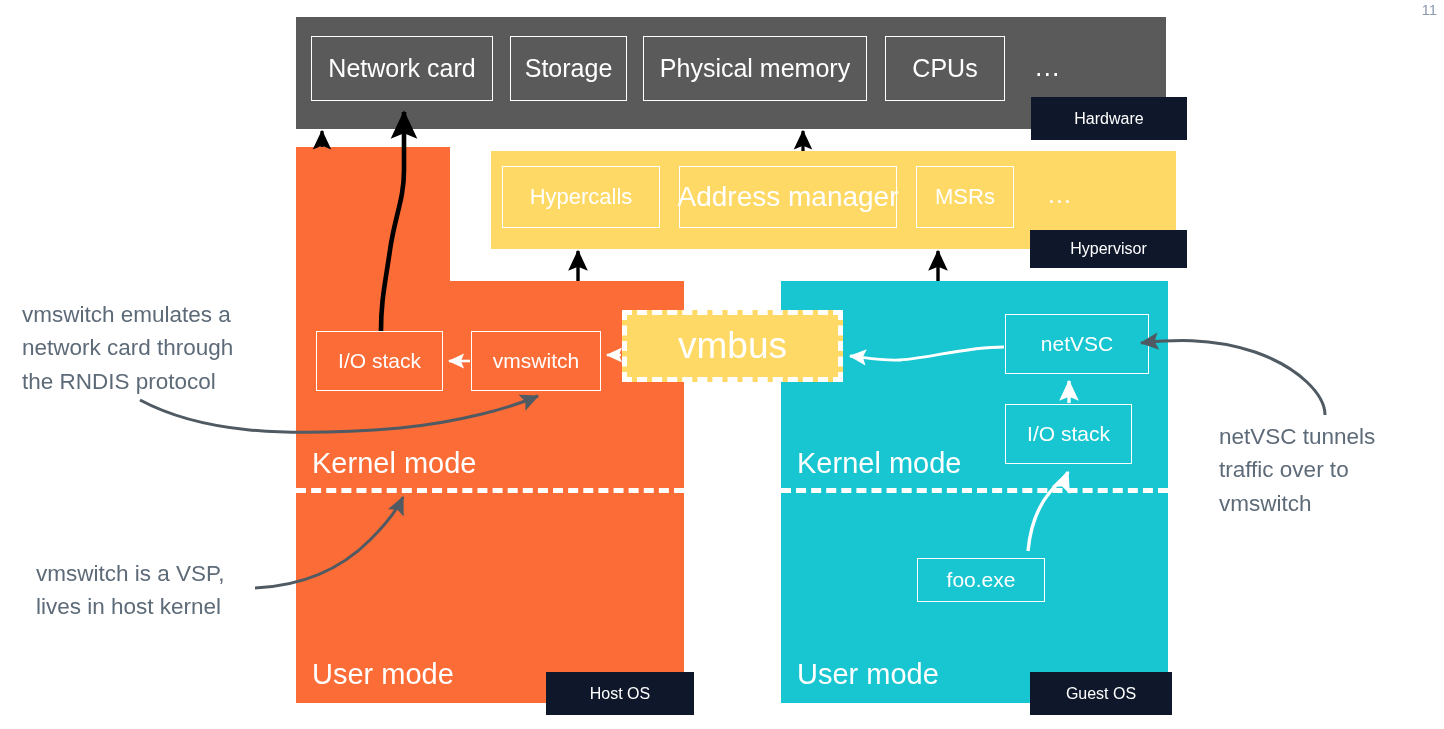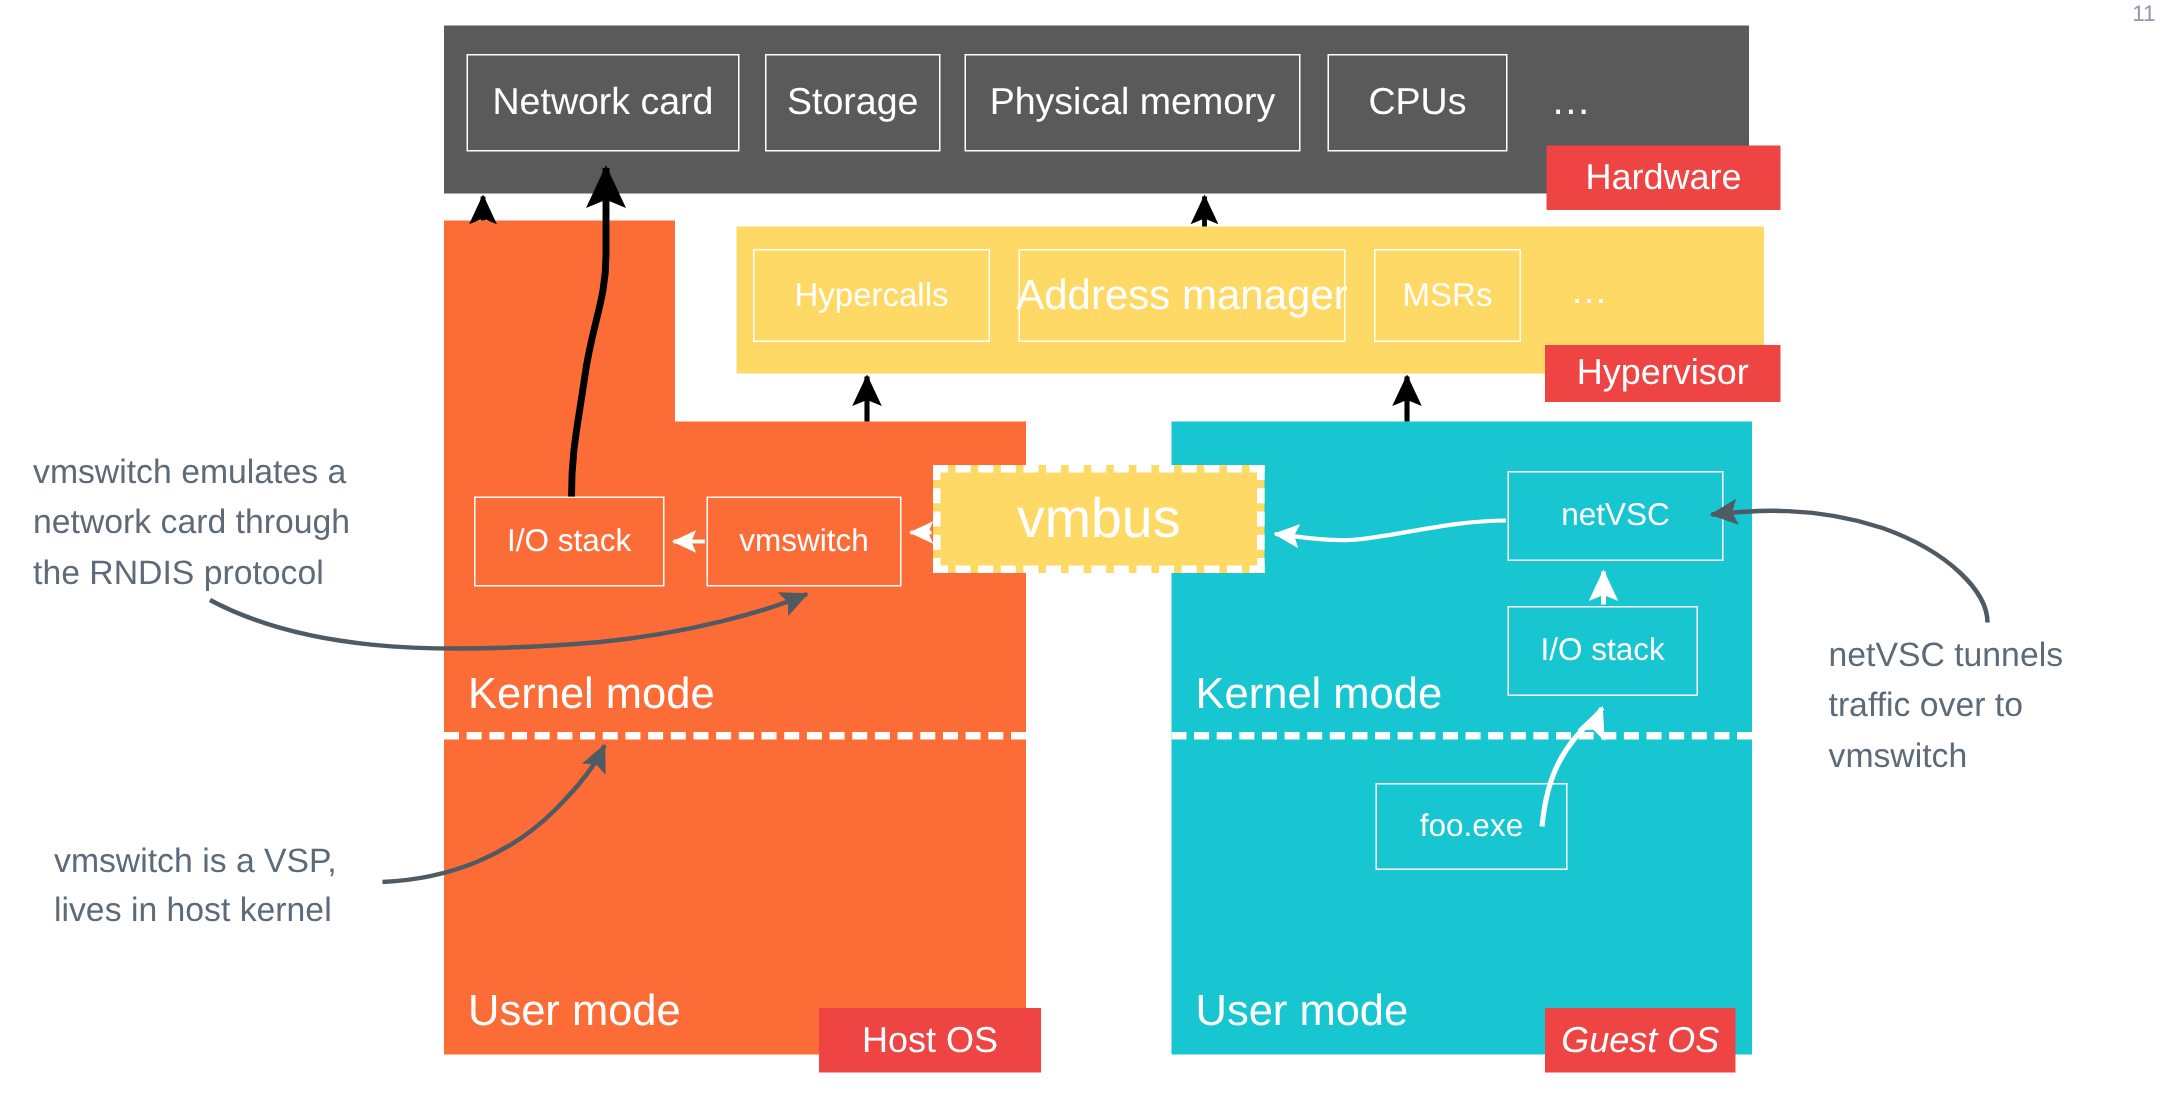--- a/index.html
+++ b/index.html
@@ -63,44 +63,44 @@
   #box-addr-mgr     { left:679px; top:166px; width:218px; height:62px; font-size:28px; }
   #box-msrs         { left:916px; top:166px; width:98px;  height:62px; font-size:22px; }
   #dots-hypervisor  { position:absolute; left:1048px; top:180px; color:#ffffff;
                       font-size:25px; letter-spacing:1px; }
 
   #box-host-iostack { left:316px; top:331px; width:127px; height:60px; font-size:21px; }
   #box-vmswitch     { left:471px; top:331px; width:130px; height:60px; font-size:21px; }
 
   #box-netvsc       { left:1005px; top:314px; width:144px; height:60px; font-size:21px; }
   #box-guest-iostack{ left:1005px; top:404px; width:127px; height:60px; font-size:21px; }
-  #box-fooexe       { left:917px; top:522px; width:128px; height:58px; font-size:21px; }
+  #box-fooexe       { left:917px; top:558px; width:128px; height:44px; font-size:21px; }
 
   
   #box-vmbus {
     position:absolute;
     left:622px; top:310px; width:221px; height:72px;
     background:#ffd966;
     border:5px dashed #ffffff;
     display:flex; align-items:center; justify-content:center;
     color:#ffffff; font-size:37px; font-weight:400;
   }
 
   
   .badge {
     position:absolute;
-    background:#ef4444;
+    background:#0f172a;
     color:#ffffff;
     display:flex; align-items:center; justify-content:center;
-    font-size:24px;
+    font-size:16px;
   }
   #badge-hardware   { left:1031px; top:97px;  width:156px; height:43px; }
   #badge-hypervisor { left:1030px; top:230px; width:157px; height:38px; }
   #badge-hostos     { left:546px;  top:672px; width:148px; height:43px; }
-  #badge-guestos    { left:1030px; top:672px; width:127px; height:43px;font-style:italic; }
+  #badge-guestos    { left:1030px; top:672px; width:142px; height:43px; }
 
   
   .mode-label {
     position:absolute; color:#ffffff; font-size:29px; white-space:nowrap;
   }
   #label-host-kernel  { left:312px; top:447px; }
   #label-host-user    { left:312px; top:658px; }
   #label-guest-kernel { left:797px; top:447px; }
   #label-guest-user   { left:797px; top:658px; }
 

